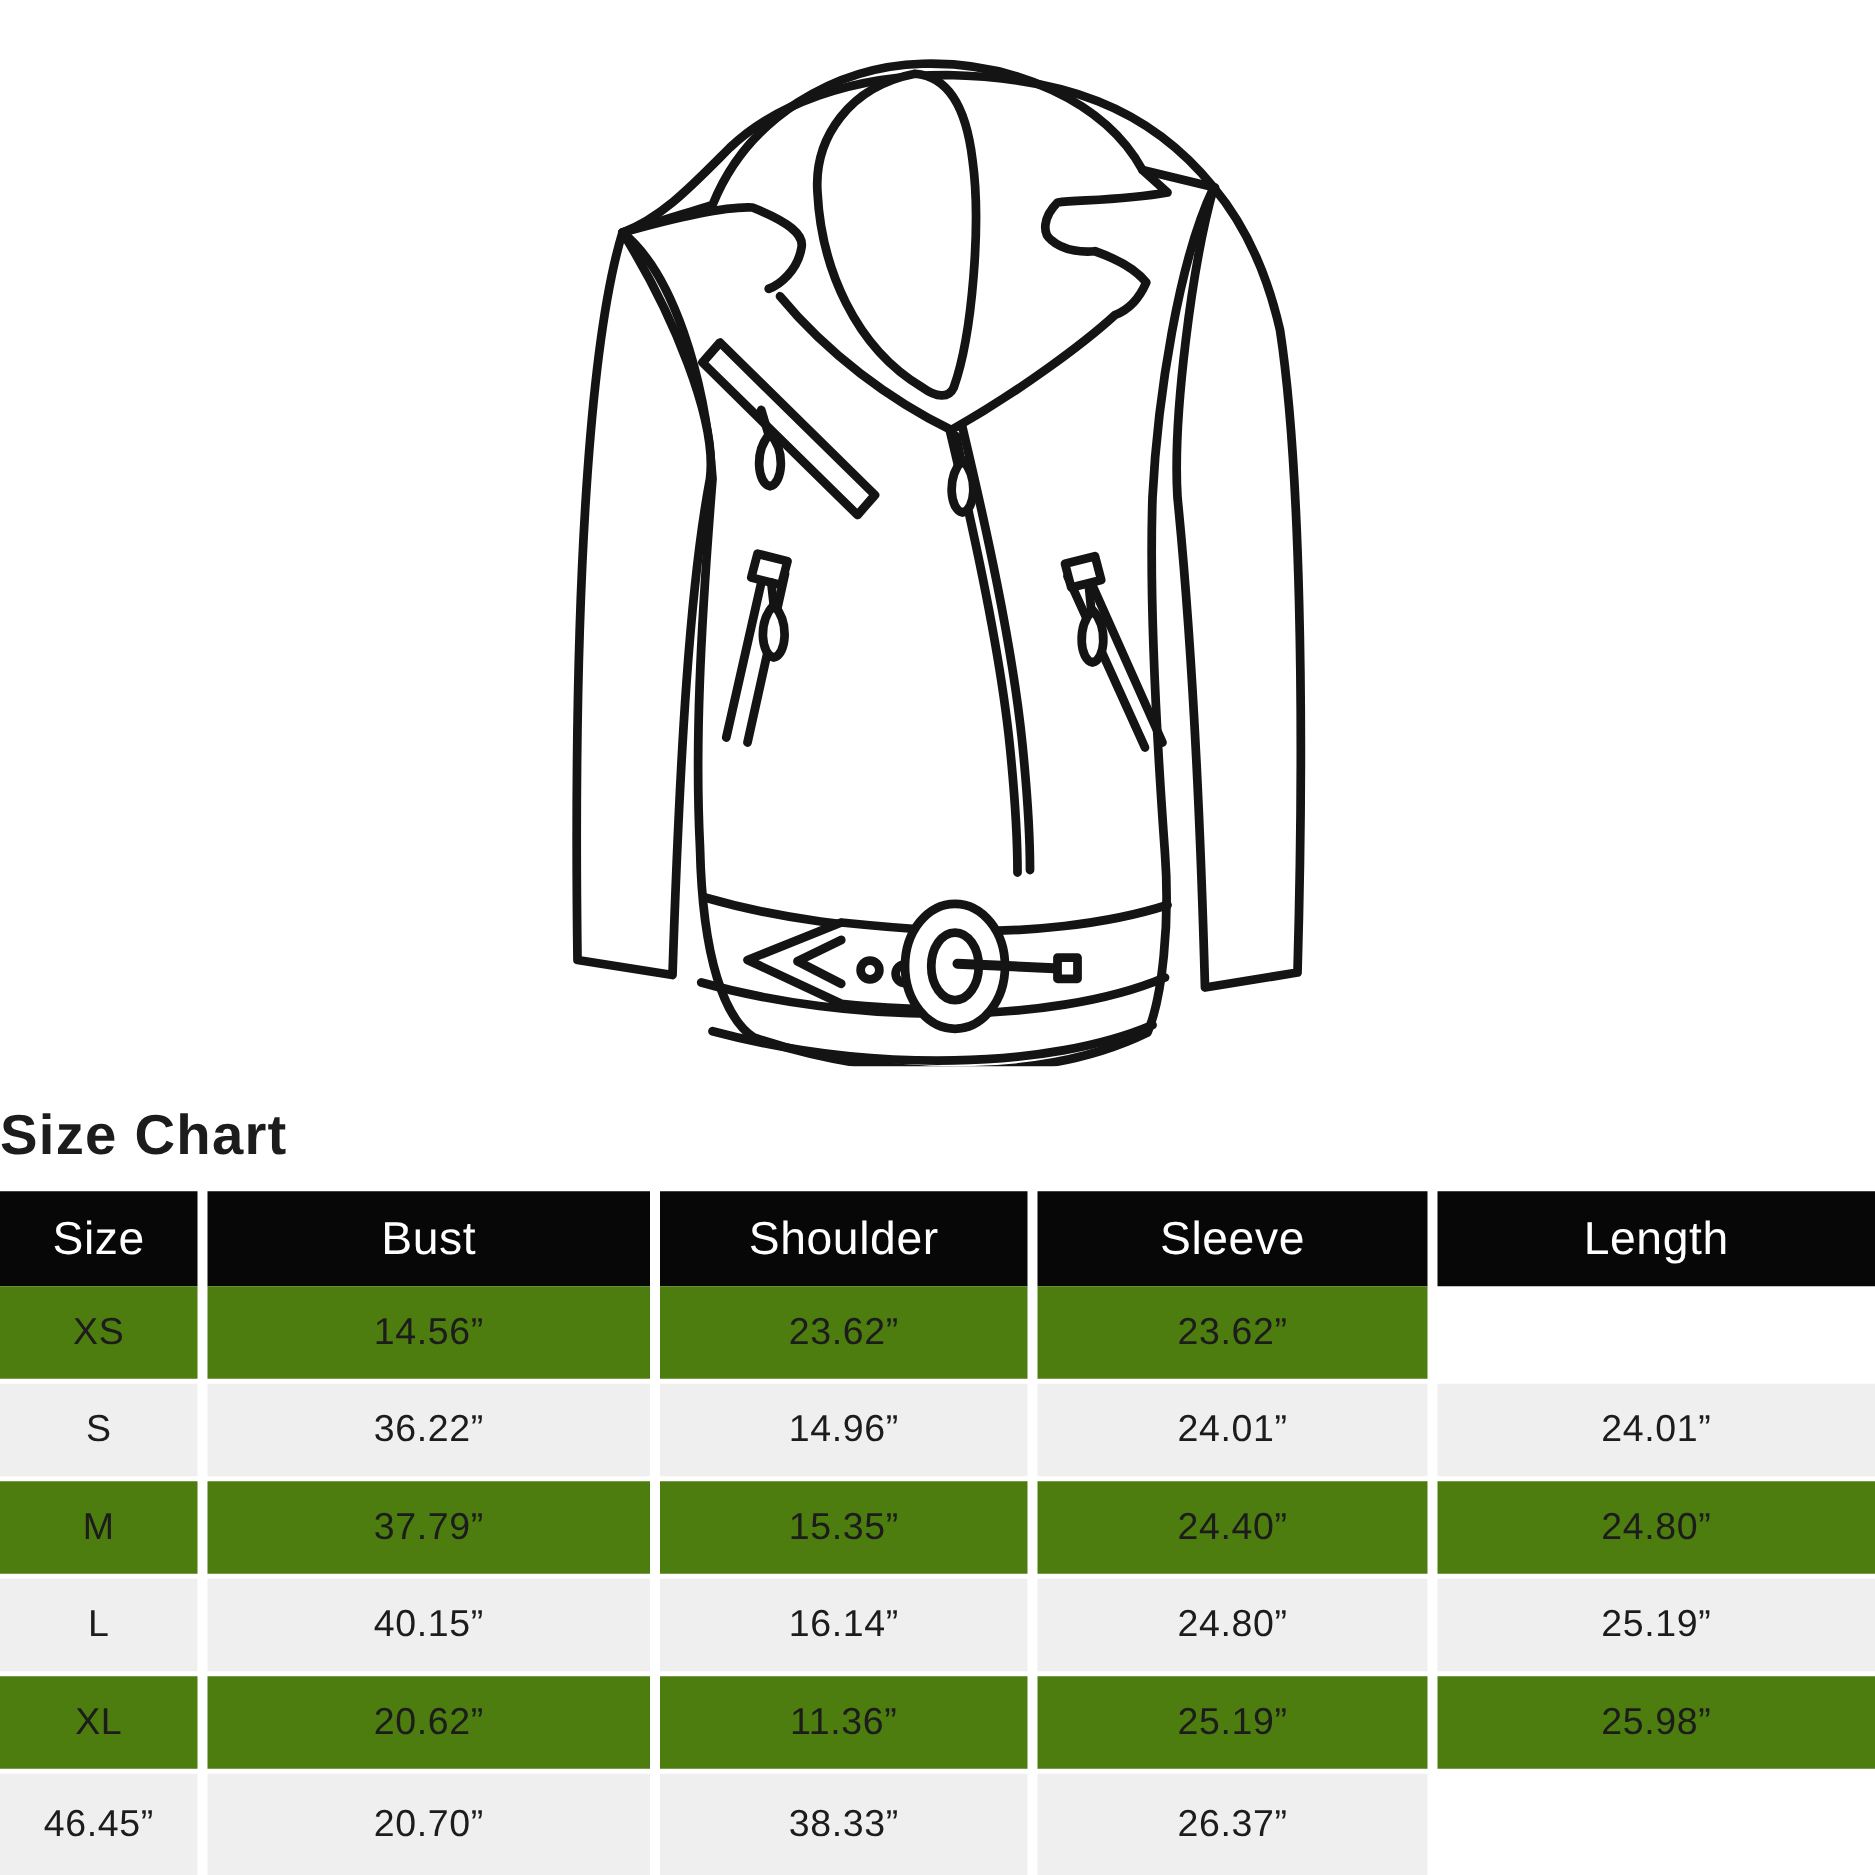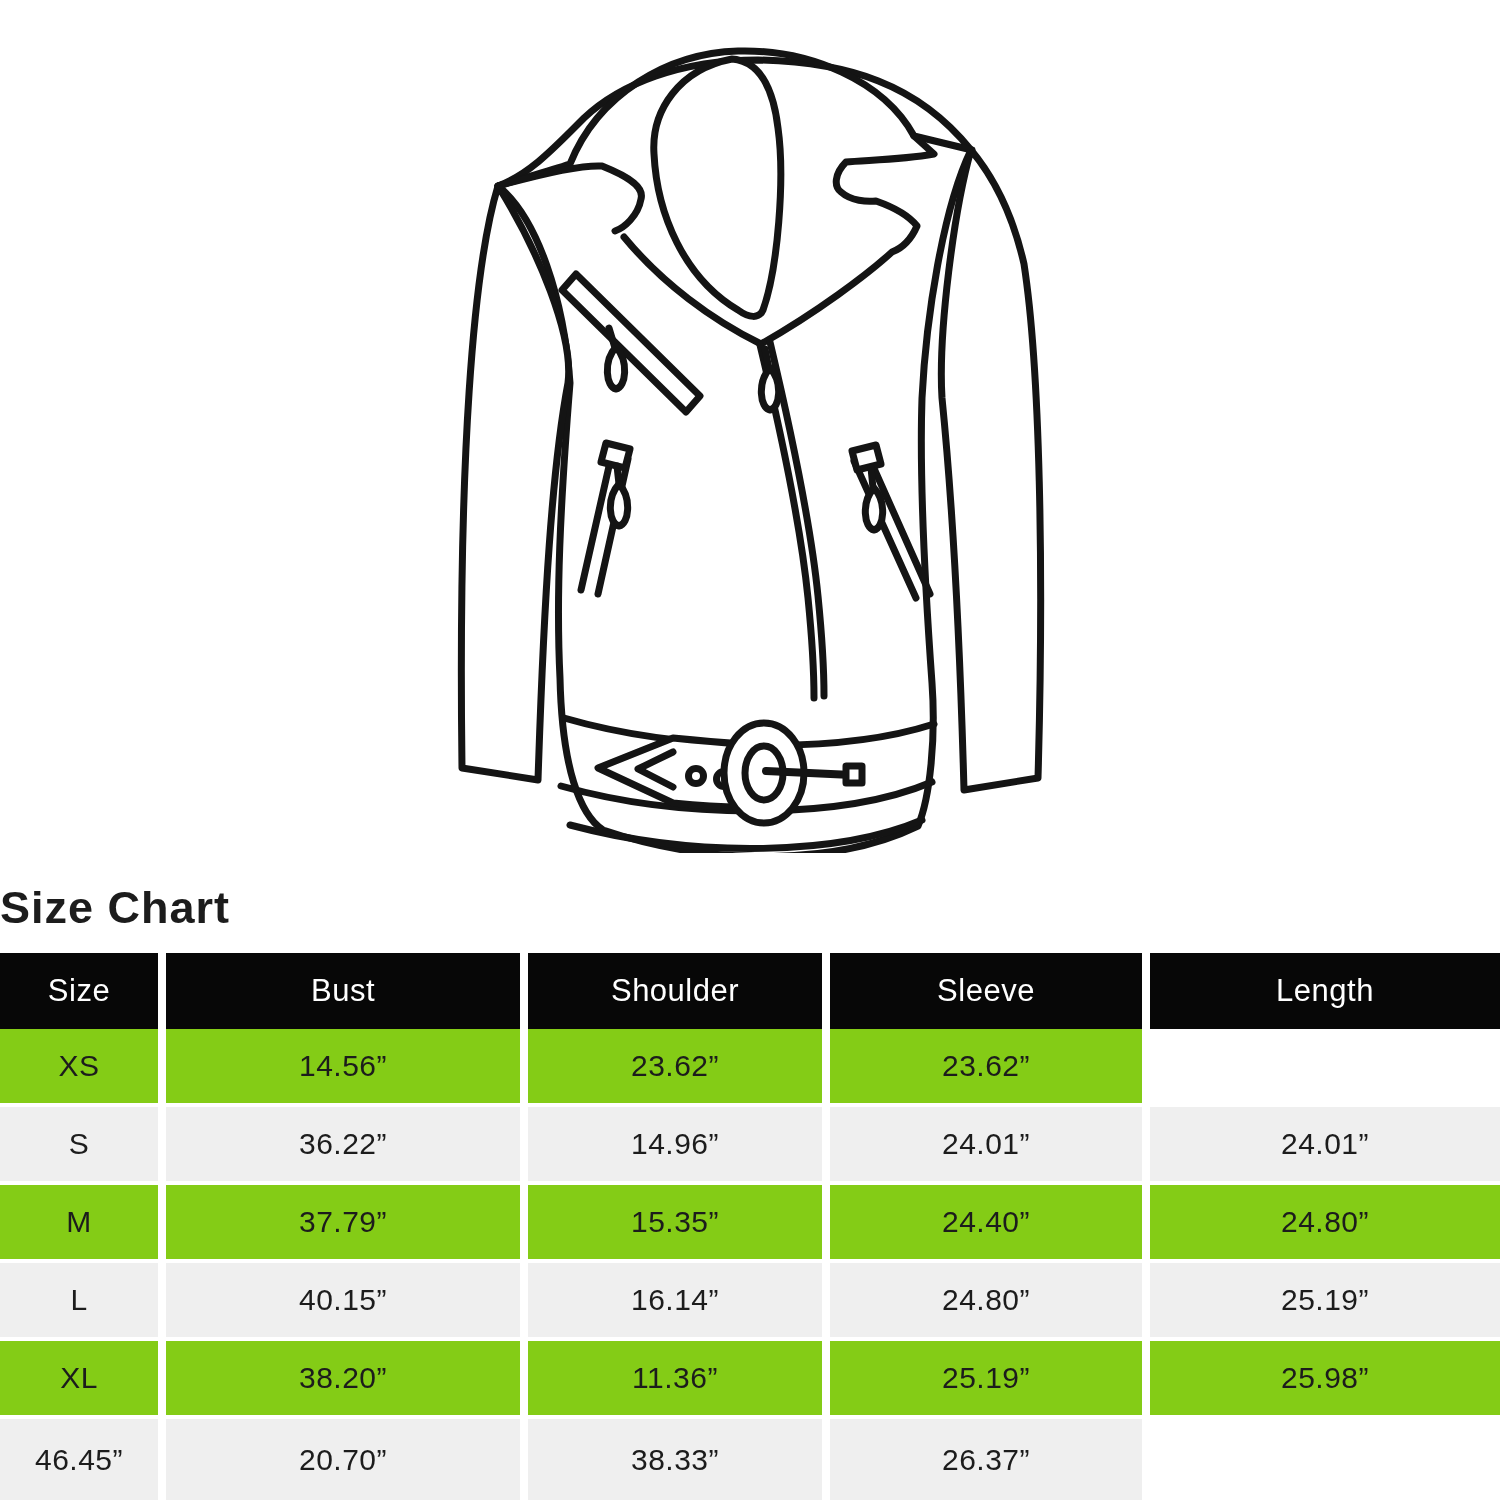--- a/index.html
+++ b/index.html
@@ -14,26 +14,26 @@
   }
   .chart{position:absolute;left:0;top:953px;width:1500px;}
   .grid-row{
     display:grid;grid-template-columns:158px 354px 294px 312px 350px;column-gap:8px;
   }
   .cell{
     display:flex;align-items:center;justify-content:center;
     font-size:30px;color:#1c1c1c;letter-spacing:0.5px;
   }
   .head-row .cell{
-    background:#070707;color:#ffffff;height:76px;font-size:31px;font-weight:500;
+    background:#070707;color:#ffffff;height:76px;font-size:37px;font-weight:500;
   }
   .data-row .cell{height:74px;}
   .data-row{margin-top:4px;}
   .data-row:nth-of-type(2){margin-top:0;}
-  .row-yellow .cell{background:#84cc16;}
+  .row-yellow .cell{background:#4d7c0f;}
   .row-gray .cell{background:#EFEFEF;}
   .data-row:last-of-type .cell{height:81px;}
 </style>
 </head>
 <body>
 
 <div class="jacket">
   <svg viewBox="0 0 610 815" width="610" height="815">
     <g stroke="#141414" stroke-width="7" fill="none" stroke-linecap="round" stroke-linejoin="round">
 
@@ -128,21 +128,21 @@
   <div class="grid-row data-row row-gray">
     <div class="cell">L</div>
     <div class="cell">40.15”</div>
     <div class="cell">16.14”</div>
     <div class="cell">24.80”</div>
     <div class="cell">25.19”</div>
   </div>
 
   <div class="grid-row data-row row-yellow">
     <div class="cell">XL</div>
-    <div class="cell">38.20”</div>
+    <div class="cell">20.62”</div>
     <div class="cell">11.36”</div>
     <div class="cell">25.19”</div>
     <div class="cell">25.98”</div>
   </div>
 
   <div class="grid-row data-row row-gray">
     <div class="cell">46.45”</div>
     <div class="cell">20.70”</div>
     <div class="cell">38.33”</div>
     <div class="cell">26.37”</div>

